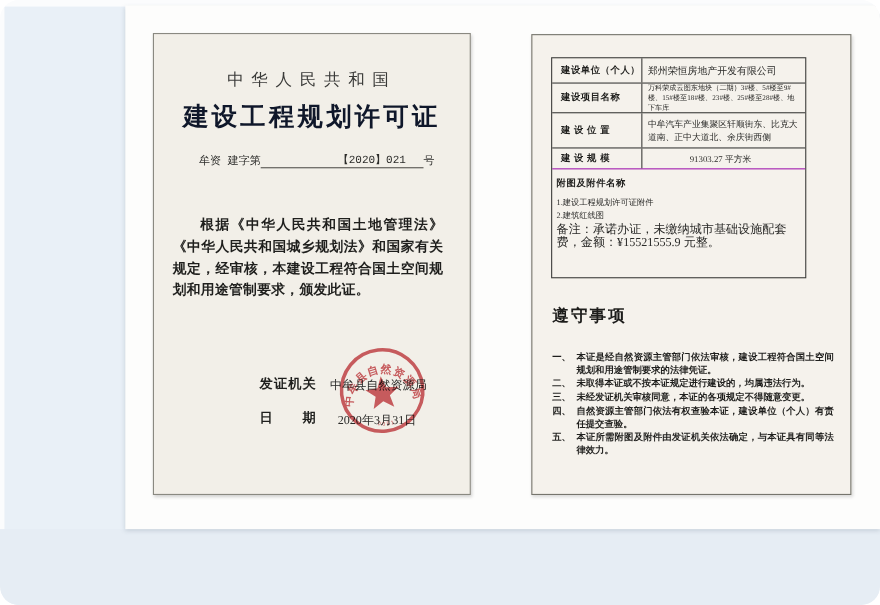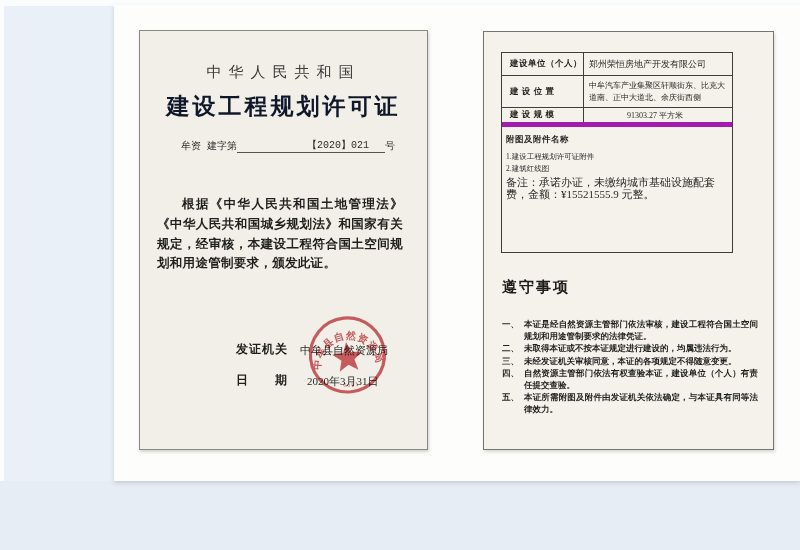--- a/index.html
+++ b/index.html
@@ -1,19 +1,19 @@
 <!DOCTYPE html>
 <html><head>
 <meta charset="utf-8">
 <title>建设工程规划许可证</title>
 <style>
   html,body{margin:0;padding:0;}
   body{width:800px;height:550px;overflow:hidden;
        font-family:"Liberation Sans","DejaVu Sans",sans-serif;color:#262624;}
-  .photo{position:relative;width:800px;height:550px;background:#fbfcfd;overflow:hidden;}
+  .photo{position:relative;width:800px;height:550px;background:#fbfcfd;overflow:hidden;border-radius:17px;}
   .surface-left{position:absolute;left:4px;top:6px;width:110px;height:544px;background:#e9f0f7;}
   .surface-bottom{position:absolute;left:0;top:481px;width:800px;height:69px;background:#e6edf4;}
   .sheet{position:absolute;left:114px;top:5px;width:686px;height:476px;background:#fdfdfc;
          box-shadow:0 2px 4px rgba(90,110,130,.25);}
   
   .page-left{position:absolute;left:25px;top:25px;width:287px;height:418px;background:#f2efe8;
              border:1px solid #8a8981;box-shadow:1px 2px 3px rgba(0,0,0,.18);}
   .country{position:absolute;top:32px;left:0;width:100%;text-align:center;
            font-family:"Liberation Serif","DejaVu Serif",serif;font-size:15px;letter-spacing:7px;color:#3a3a38;}
   .big-title{position:absolute;top:60px;left:0;width:100%;text-align:center;
@@ -35,21 +35,21 @@
   .irow{display:flex;border-bottom:1px solid #3d3d3b;box-sizing:border-box;}
   .irow .lbl{width:82px;border-right:1px solid #3d3d3b;box-sizing:border-box;
              display:flex;align-items:center;padding-left:8px;
              font-size:8.5px;font-weight:700;letter-spacing:.5px;color:#1f1f1d;}
   .irow .val{flex:1;display:flex;align-items:center;padding:2px 5px;
              font-family:"Liberation Serif","DejaVu Serif",serif;color:#2a2a28;}
   .r1{height:23px;} .r1 .val{font-size:9px;}
   .r2{height:27px;} .r2 .val{font-size:6.5px;line-height:9px;}
   .r3{height:32px;} .r3 .val{font-size:8px;line-height:11.5px;}
   .r4{height:19px;border-bottom:none;} 
-  .irow.r4{border-bottom:5px solid #a21caf;justify-content:flex-end;}
+  .irow.r4{border-bottom:1px solid #a21caf;justify-content:flex-end;}
   .r4 .val{font-size:8px;margin-left:38px;}
   .attach{padding:6px 5px 0 4px;font-size:7.5px;line-height:12px;color:#2a2a28;}
   .attach .atitle{font-size:8.5px;font-weight:700;color:#1f1f1d;margin-bottom:6px;letter-spacing:.5px;}
   .attach .aline{font-family:"Liberation Serif","DejaVu Serif",serif;font-size:7.5px;}
   .attach .remark{font-family:"Liberation Serif","DejaVu Serif",serif;font-size:11px;margin-top:1px;}
   .rules-title{position:absolute;left:18px;top:246px;font-size:15px;font-weight:700;letter-spacing:2px;color:#1d1d1b;}
   .rules{position:absolute;left:18px;top:287px;width:256px;}
   .rule{display:flex;font-size:8.5px;font-weight:600;line-height:11.5px;color:#1f1f1d;margin-bottom:1px;}
   .rule .num{width:22px;flex:none;}
   .rule .txt{flex:1;text-align:justify;}
@@ -96,20 +96,24 @@
     </div>
 
     <div class="page-right">
       <div class="info-box">
 
         <div class="irow r1">
           <div class="lbl">建设单位（个人）</div>
           <div class="val">郑州荣恒房地产开发有限公司</div>
         </div>
 
+        <div class="irow r2">
+          <div class="lbl">建设项目名称</div>
+          <div class="val">万科荣成云图东地块（二期）3#楼、5#楼至9#楼、15#楼至18#楼、23#楼、25#楼至28#楼、地下车库</div>
+        </div>
 
         <div class="irow r3">
           <div class="lbl">建 设 位 置</div>
           <div class="val">中牟汽车产业集聚区轩顺街东、比克大道南、正中大道北、余庆街西侧</div>
         </div>
 
         <div class="irow r4">
           <div class="lbl">建 设 规 模</div>
           <div class="val">91303.27 平方米</div>
         </div>

